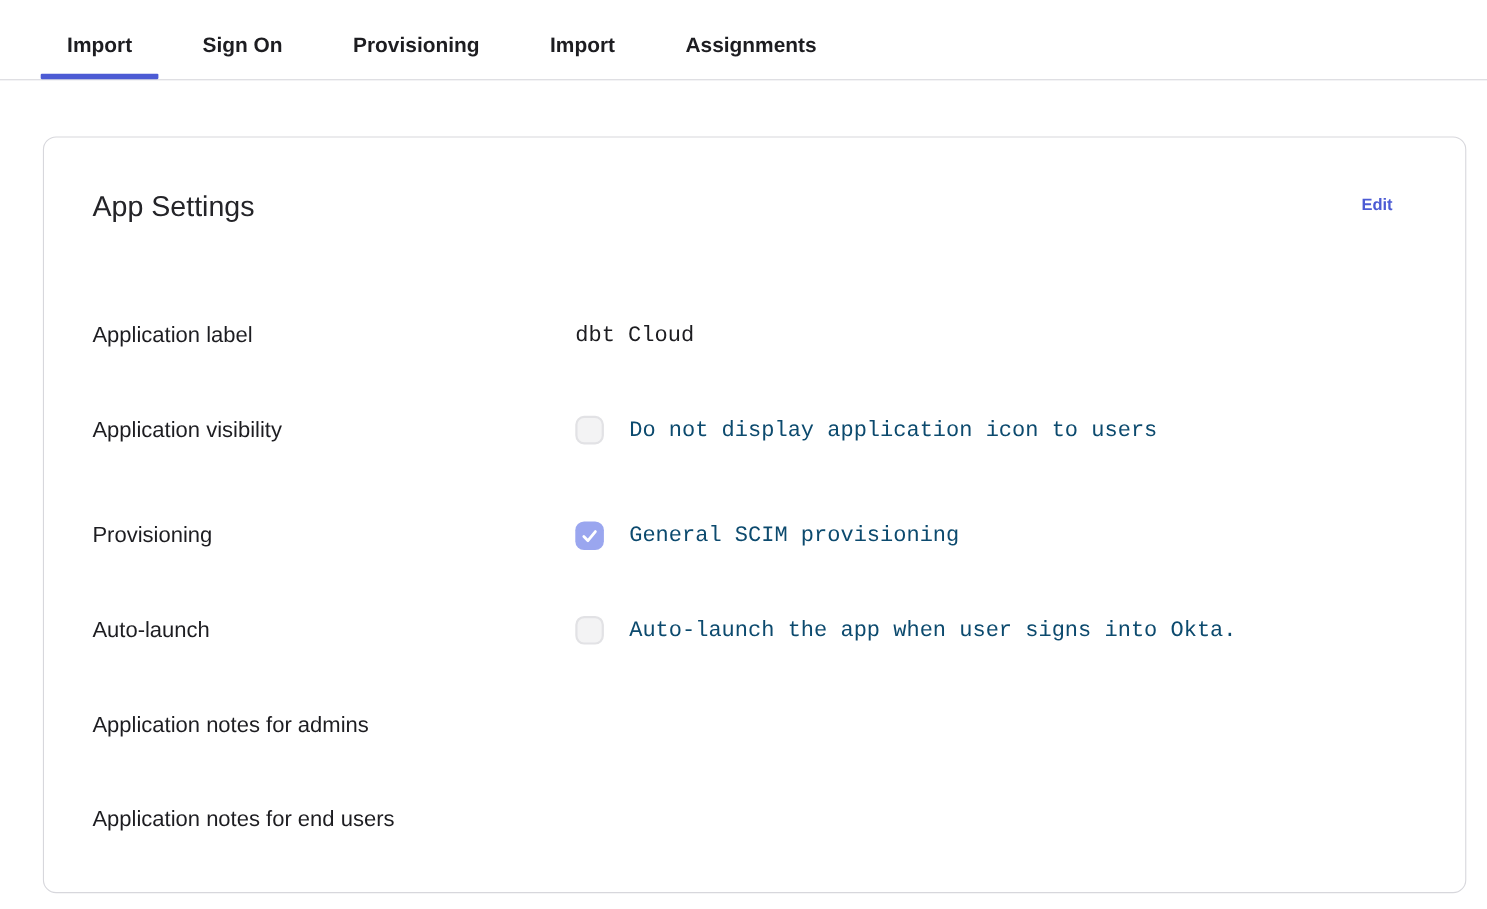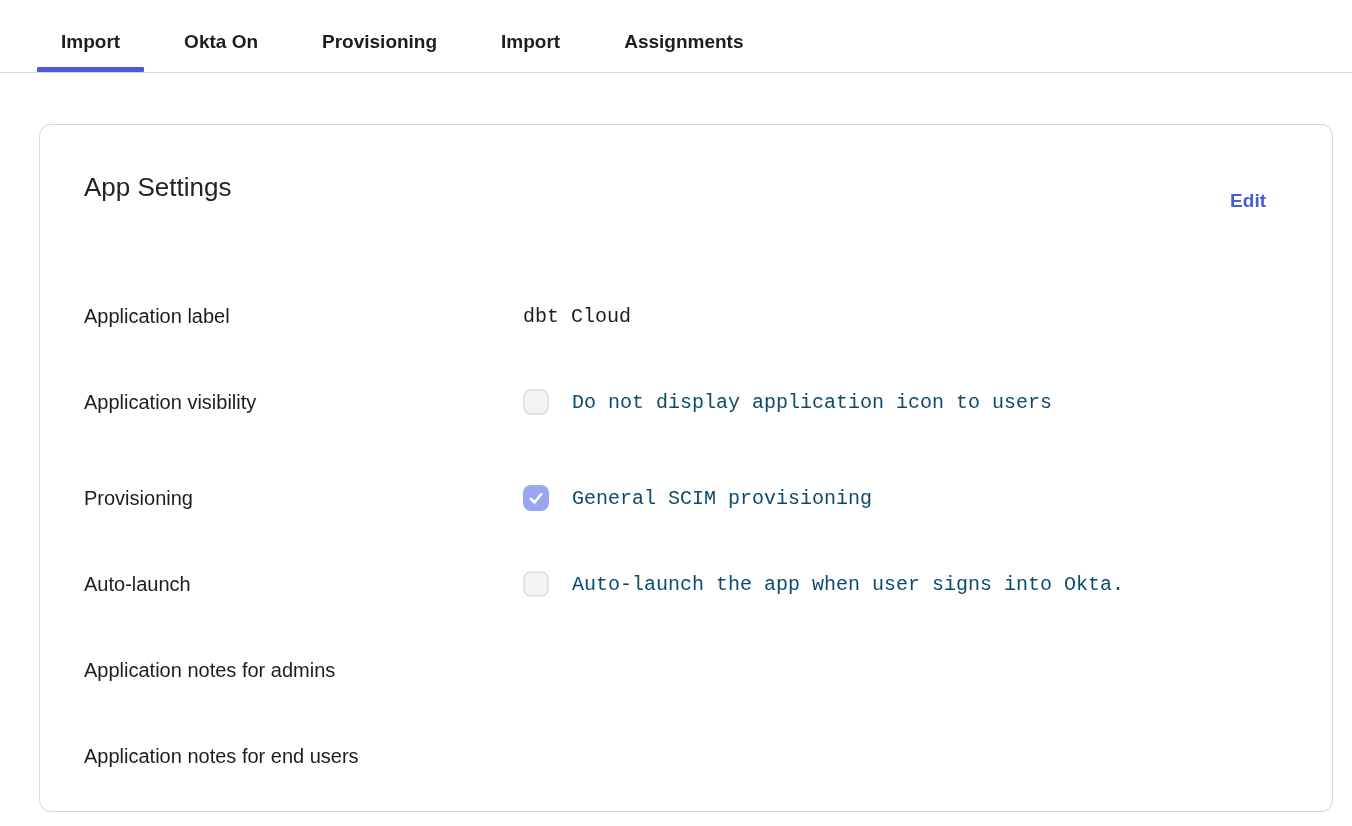--- a/index.html
+++ b/index.html
@@ -56,22 +56,22 @@
     align-items: flex-start;
   }
   .card-title {
     margin: 44px 0 0 44px;
     font-size: 26px;
     line-height: 36px;
     font-weight: 400;
     color: #242428;
   }
   .edit-link {
-    margin: 61px 66px 0 0;
-    font-size: 19px;
+    margin: 47px 66px 0 0;
+    font-size: 15px;
     line-height: 30px;
     font-weight: 700;
     color: #4c5bd4;
     text-decoration: none;
     cursor: pointer;
   }
 
   
   .rows { margin-top: 57px; }
   .row {
@@ -118,21 +118,21 @@
   }
 </style>
 </head>
 <body>
 
 <nav class="tabbar">
   <div class="tab active">
     <span>Import</span>
   </div>
   <div class="tab">
-    <span>Okta On</span>
+    <span>Sign On</span>
   </div>
   <div class="tab">
     <span>Provisioning</span>
   </div>
   <div class="tab">
     <span>Import</span>
   </div>
   <div class="tab">
     <span>Assignments</span>
   </div>

